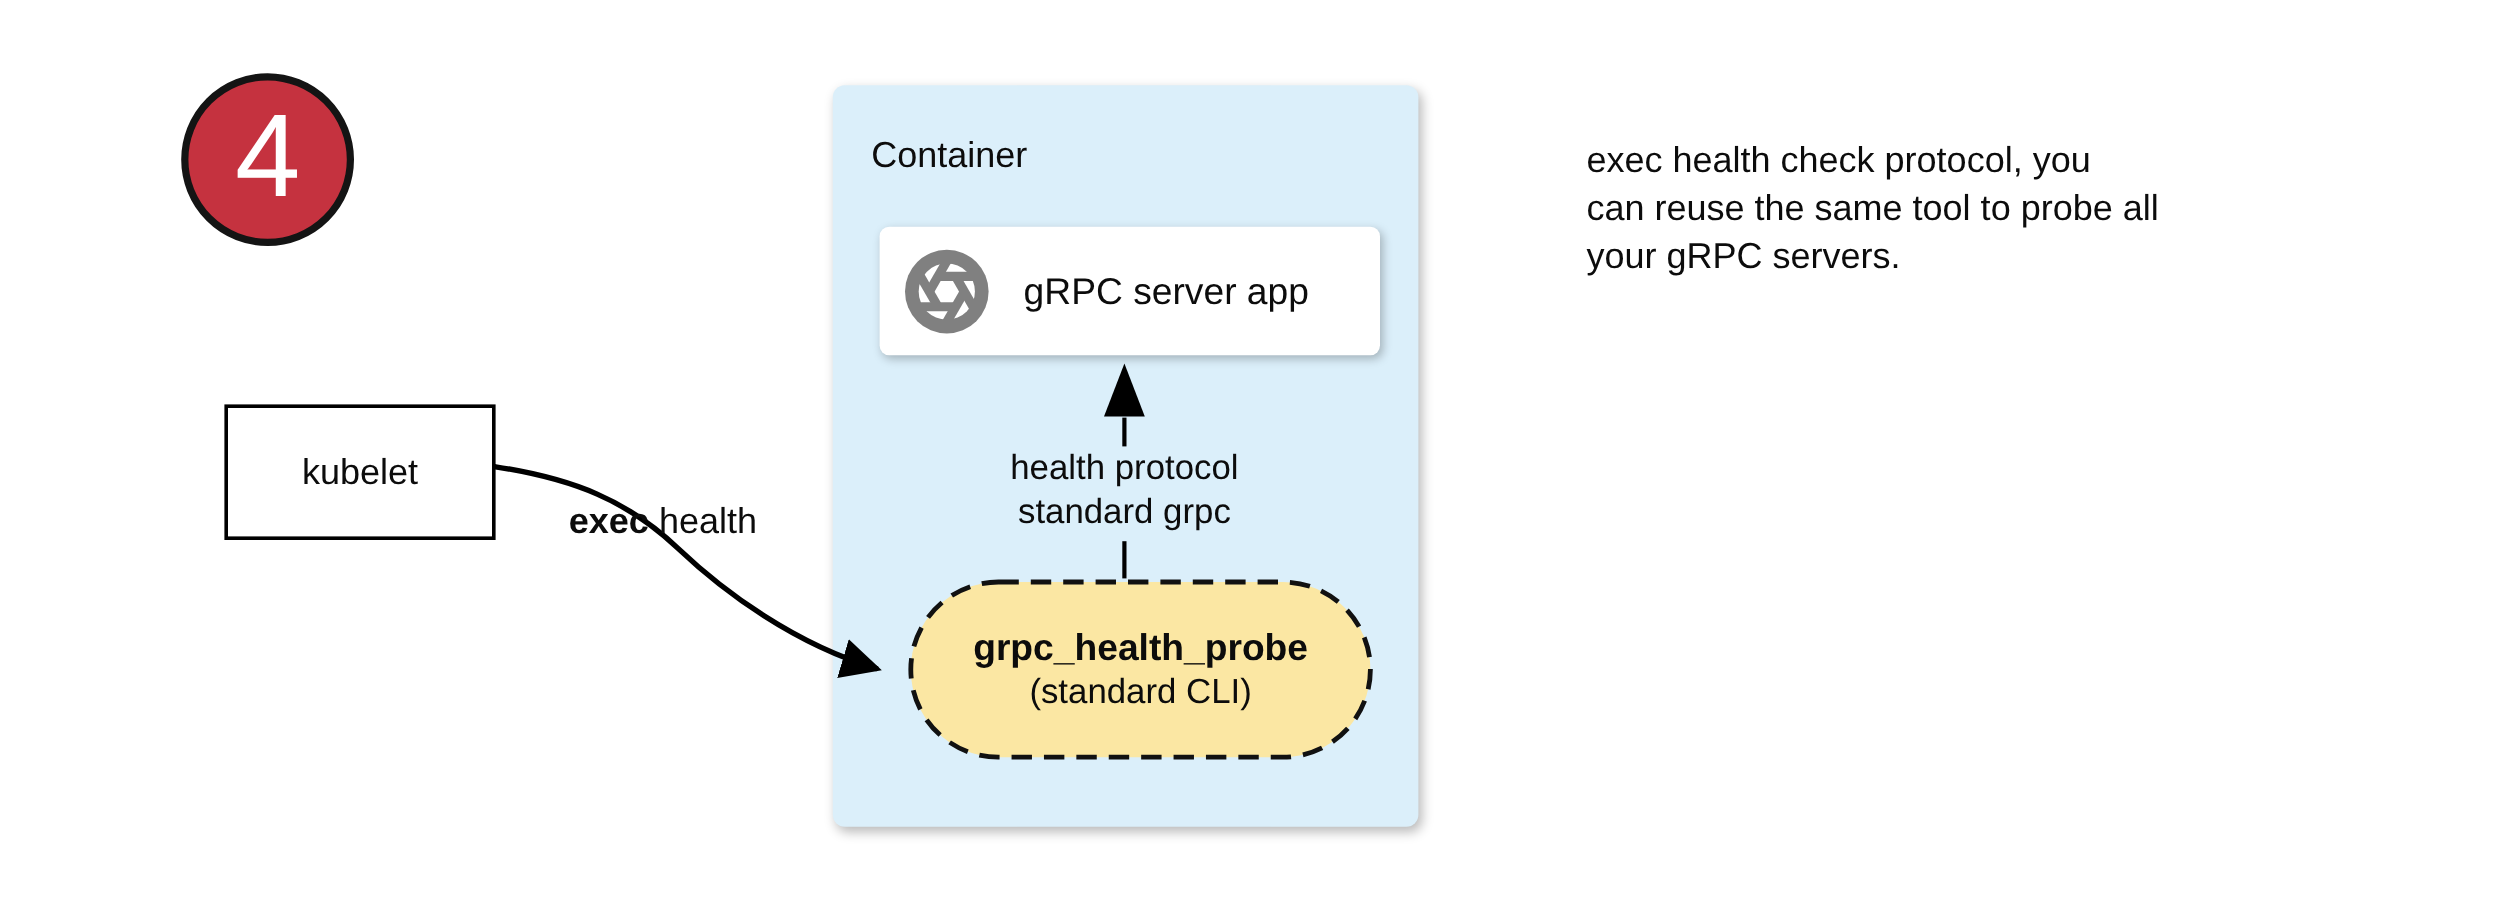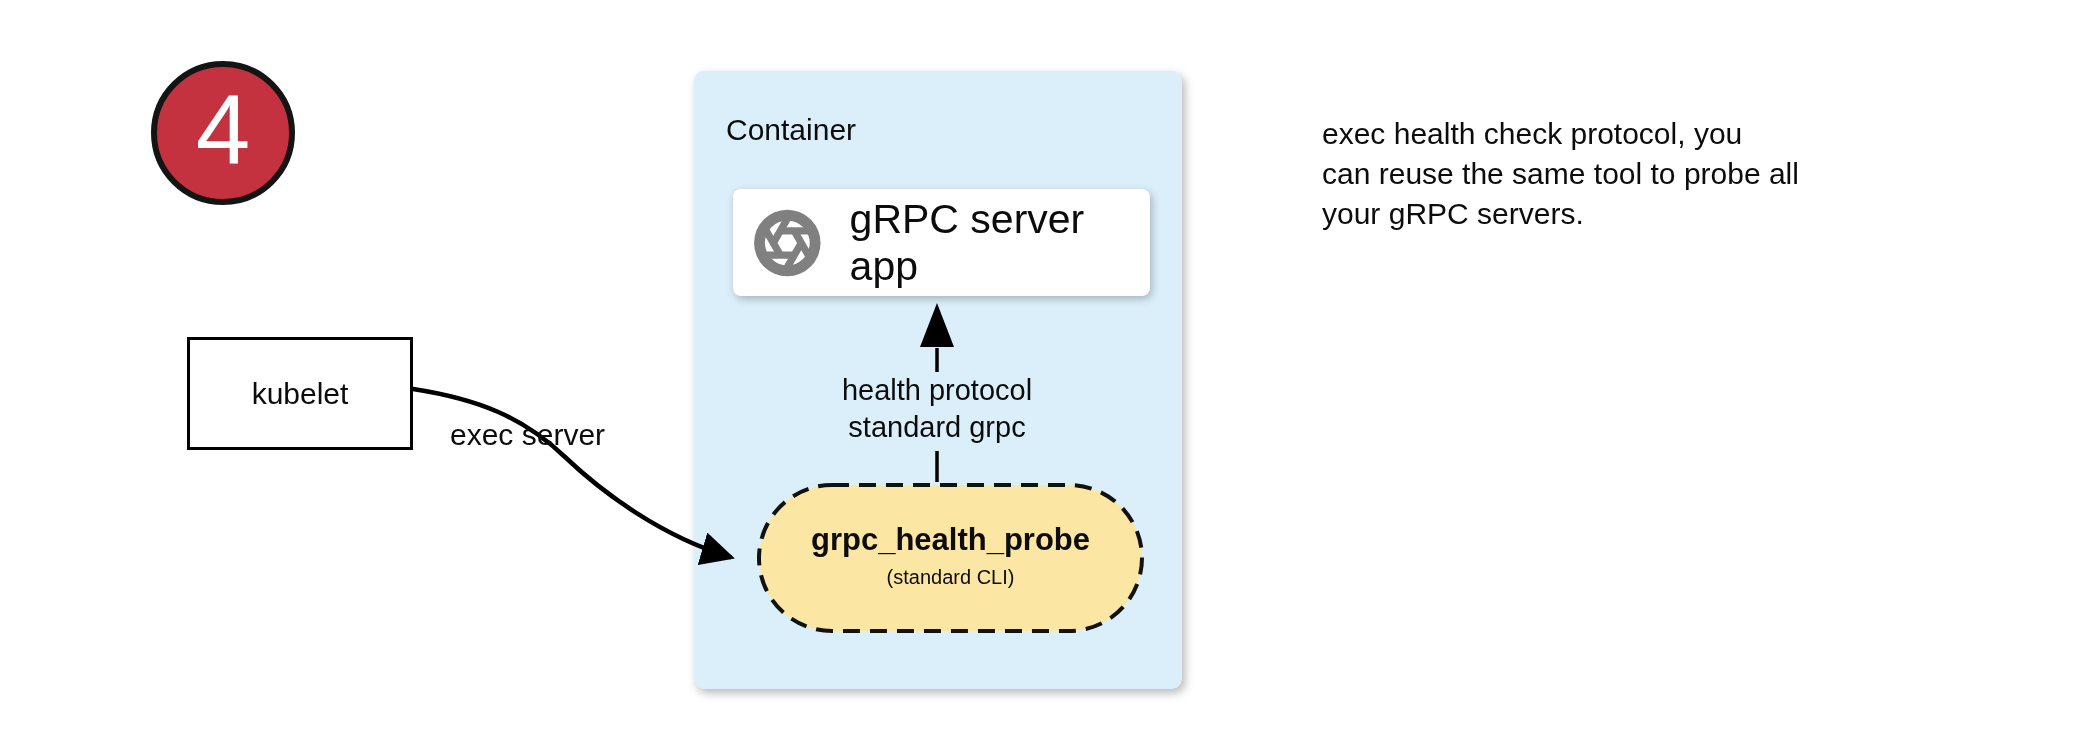--- a/index.html
+++ b/index.html
@@ -49,21 +49,21 @@
   #kubelet-box .lbl { font-size: 30px; }
 
   
   #exec-probe-label {
     left: 450px; top: 418px;
     width: 190px;
     font-size: 30px;
     white-space: nowrap;
     z-index: 6;
   }
-  #exec-probe-label b { font-weight: normal; }
+  #exec-probe-label b { font-weight: bold; margin-left: 24px; }
 
   
   #container-box {
     left: 694px; top: 71px;
     width: 488px; height: 618px;
     background: #DBEFFA;
     border-radius: 10px;
     box-shadow: 3px 4px 10px rgba(0,0,0,0.28);
     z-index: 1;
   }
@@ -79,21 +79,21 @@
     left: 733px; top: 189px;
     width: 417px; height: 107px;
     background: #ffffff;
     border-radius: 8px;
     box-shadow: 2px 3px 8px rgba(0,0,0,0.25);
     display: flex; align-items: center;
     padding-left: 18px;
     box-sizing: border-box;
     z-index: 3;
   }
-  #server-box .txt { font-size: 41px; margin-left: 26px; }
+  #server-box .txt { font-size: 31px; margin-left: 26px; }
 
   
   #protocol-label {
     left: 787px; top: 372px;
     width: 300px;
     text-align: center;
     font-size: 29px;
     line-height: 37px;
     z-index: 6;
   }
@@ -101,21 +101,21 @@
   
   #probe-pill-text {
     left: 757px; top: 483px;
     width: 387px; height: 150px;
     display: flex; flex-direction: column;
     align-items: center; justify-content: center;
     z-index: 6;
     text-align: center;
   }
   #probe-pill-text .l1 { font-size: 31px; font-weight: bold; line-height: 38px; }
-  #probe-pill-text .l2 { font-size: 20px; line-height: 36px; }
+  #probe-pill-text .l2 { font-size: 29px; line-height: 36px; }
 
   
   #note {
     left: 1322px; top: 114px;
     font-size: 30px;
     line-height: 40px;
     z-index: 3;
   }
 
   
@@ -133,21 +133,21 @@
 
   <div id="step-badge" class="abs">
     <span class="num">4</span>
   </div>
 
   <div id="kubelet-box" class="abs">
     <span class="lbl">kubelet</span>
   </div>
 
   <div id="exec-probe-label" class="abs">
-    <b>exec</b><span> server</span>
+    <b>exec</b><span> health</span>
   </div>
 
   <div id="container-box" class="abs"></div>
   <div id="container-title" class="abs">Container</div>
 
   <div id="server-box" class="abs">
     <svg width="76" height="76" viewBox="0 0 24 24">
       <circle cx="12" cy="12" r="11" fill="#808080"></circle>
       <circle cx="12" cy="12" r="7.4" fill="#ffffff"></circle>
       <g stroke="#808080" stroke-width="2.4" stroke-linecap="butt" fill="none">

